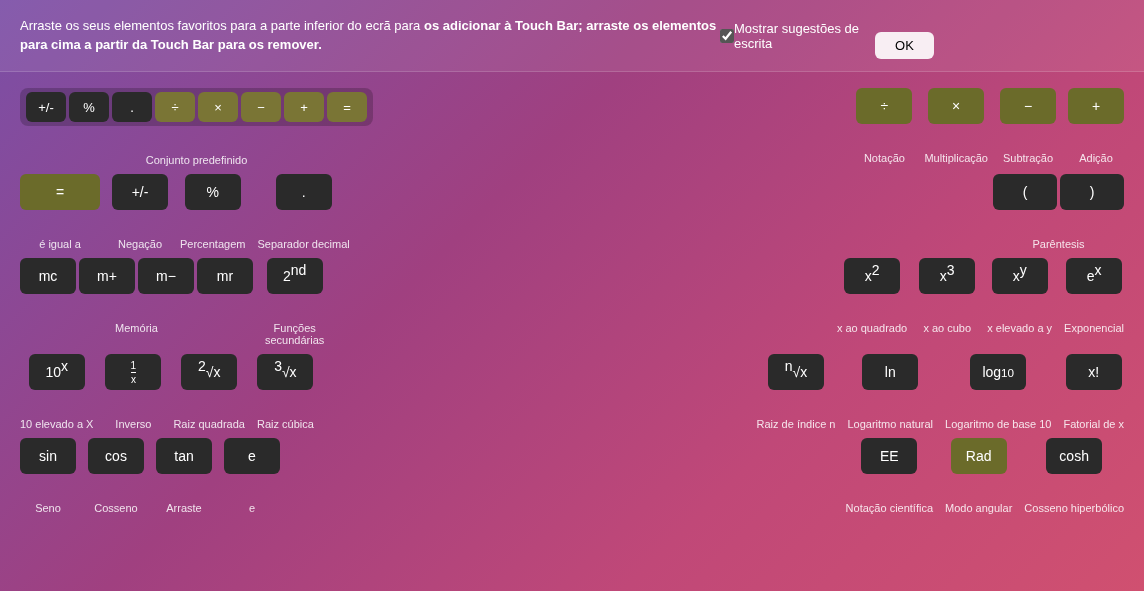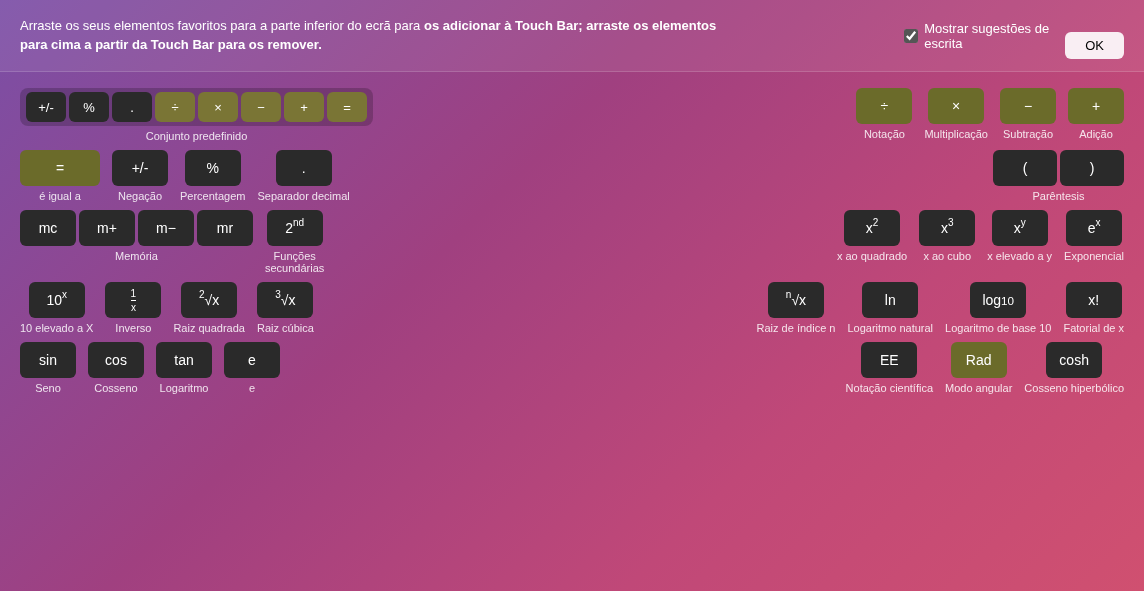--- a/index.html
+++ b/index.html
@@ -8,21 +8,20 @@
       height: 591px;
       font-family: -apple-system, BlinkMacSystemFont, 'Helvetica Neue', Arial, sans-serif;
       background: linear-gradient(135deg, #7b4fa6 0%, #a04080 40%, #c04878 70%, #d05070 100%);
       overflow: hidden;
       position: relative;
     }
 
     .top-bar {
       display: flex;
       align-items: center;
-      justify-content: space-between;
       padding: 12px 20px;
       background: rgba(255,255,255,0.08);
       border-bottom: 1px solid rgba(255,255,255,0.15);
     }
 
     .top-bar-text {
       font-size: 13px;
       color: #fff;
       max-width: 700px;
       line-height: 1.4;
@@ -34,21 +33,20 @@
 
     .top-bar-right {
       display: flex;
       align-items: center;
       gap: 16px;
     }
 
     .checkbox-label {
       display: flex;
       align-items: center;
-      gap: 6px;
       font-size: 13px;
       color: #fff;
       cursor: pointer;
     }
 
     .checkbox-label input[type="checkbox"] {
       width: 14px;
       height: 14px;
       accent-color: #555;
     }
@@ -84,20 +82,21 @@
       flex-direction: column;
       align-items: center;
       gap: 4px;
     }
 
     .item-label {
       font-size: 11px;
       color: rgba(255,255,255,0.85);
       text-align: center;
       white-space: nowrap;
+      margin-top: 24px;
     }
 
     .btn-group {
       display: flex;
       gap: 3px;
     }
 
     .calc-btn {
       background: #2a2a2a;
       color: #fff;
@@ -114,21 +113,21 @@
       justify-content: center;
       position: relative;
     }
 
     .calc-btn.olive {
       background: #6b6b2a;
       color: #fff;
     }
 
     .calc-btn sup {
-      font-size: 10px;
+      font-size: 14px;
       position: relative;
       top: -6px;
     }
 
     .separator-btn {
       background: #2a2a2a;
       color: rgba(255,255,255,0.7);
       border: none;
       border-radius: 6px;
       font-size: 10px;
@@ -339,21 +338,21 @@
     <div class="item-group">
       <div class="calc-btn">sin</div>
       <span class="item-label">Seno</span>
     </div>
     <div class="item-group">
       <div class="calc-btn">cos</div>
       <span class="item-label">Cosseno</span>
     </div>
     <div class="item-group">
       <div class="calc-btn">tan</div>
-      <span class="item-label">Logaritmo</span>
+      <span class="item-label">Arraste</span>
     </div>
     <div class="item-group">
       <div class="calc-btn">e</div>
       <span class="item-label">e</span>
     </div>
 
     <div style="flex:1"></div>
 
     <div class="item-group">
       <div class="calc-btn">EE</div>

